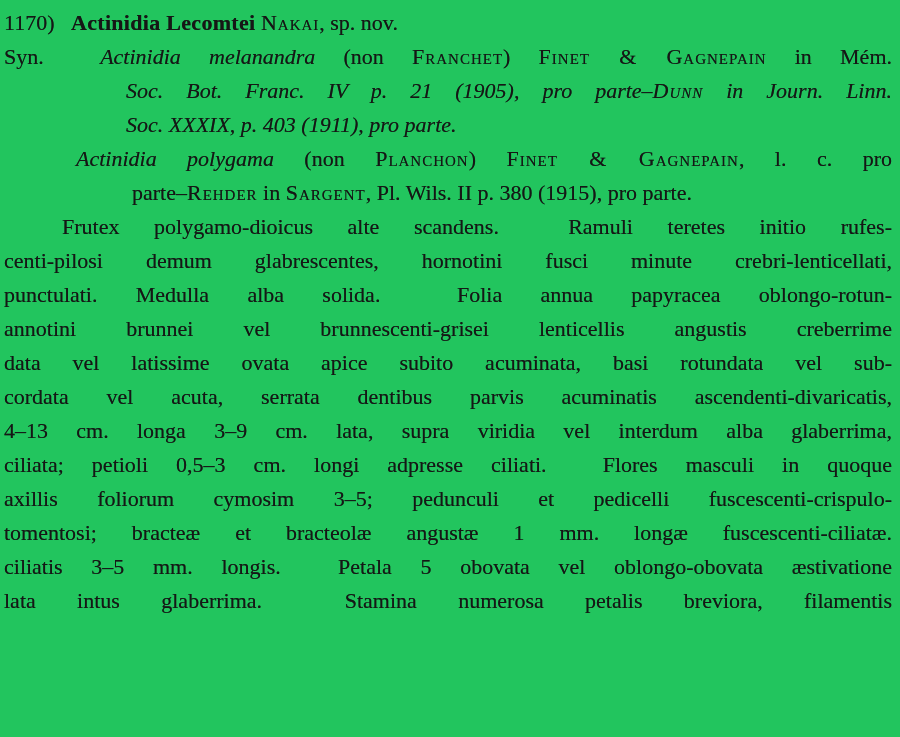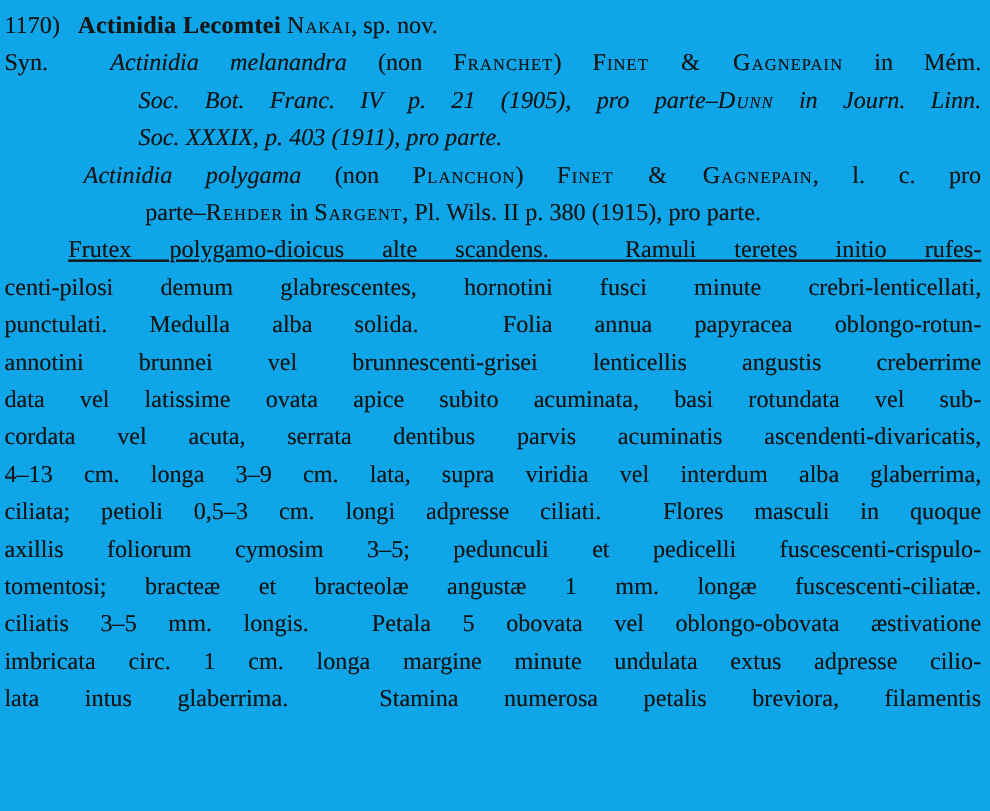--- a/index.html
+++ b/index.html
@@ -6,39 +6,39 @@
     margin: 0;
     padding: 0;
     background: #ffffff;
   }
   .page {
     position: relative;
     width: 900px;
     height: 737px;
     box-sizing: border-box;
     padding: 6px 8px 0 4px;
-    background: #0ea5e9;
+    background: #22c55e;
     color: #161616;
     font-family: "Liberation Serif", "DejaVu Serif", serif;
     font-size: 22px;
     line-height: 34px;
     overflow: hidden;
     text-shadow: 0 0 0.5px rgba(10,10,10,0.55);
   }
   .line {
     white-space: pre-wrap;
   }
   .justify {
     text-align: justify;
     text-align-last: justify;
   }
   .indent-syn-cont  { padding-left: 122px; font-style: italic; }
   .indent-syn2      { padding-left: 72px;  }
   .indent-syn2-cont { padding-left: 128px; }
-  .indent-para      { padding-left: 58px; text-decoration: underline;  }
+  .indent-para      { padding-left: 58px;  }
   .b  { font-weight: bold; letter-spacing: 0.3px; }
   .i  { font-style: italic; }
   .sc { font-variant: small-caps; letter-spacing: 0.045em; }
 </style>
 </head>
 <body>
 
 <div class="page">
   <div>
       <div class="line"><span>1170)</span><span>   </span><span class="b">Actinidia Lecomtei</span><span> </span><span class="sc">Nakai</span><span>, sp. nov.</span></div>
@@ -51,16 +51,15 @@
       <div class="line justify"><span>centi-pilosi demum glabrescentes, hornotini fusci minute crebri-lenticellati,</span></div>
       <div class="line justify"><span>punctulati. Medulla alba solida.  Folia annua papyracea oblongo-rotun-</span></div>
       <div class="line justify"><span>annotini brunnei vel brunnescenti-grisei lenticellis angustis creberrime</span></div>
       <div class="line justify"><span>data vel latissime ovata apice subito acuminata, basi rotundata vel sub-</span></div>
       <div class="line justify"><span>cordata vel acuta, serrata dentibus parvis acuminatis ascendenti-divaricatis,</span></div>
       <div class="line justify"><span>4–13 cm. longa 3–9 cm. lata, supra viridia vel interdum alba glaberrima,</span></div>
       <div class="line justify"><span>ciliata; petioli 0,5–3 cm. longi adpresse ciliati.  Flores masculi in quoque</span></div>
       <div class="line justify"><span>axillis foliorum cymosim 3–5; pedunculi et pedicelli fuscescenti-crispulo-</span></div>
       <div class="line justify"><span>tomentosi; bracteæ et bracteolæ angustæ 1 mm. longæ fuscescenti-ciliatæ.</span></div>
       <div class="line justify"><span>ciliatis 3–5 mm. longis.  Petala 5 obovata vel oblongo-obovata æstivatione</span></div>
-      <div class="line justify"><span>imbricata circ. 1 cm. longa margine minute undulata extus adpresse cilio-</span></div>
       <div class="line justify"><span>lata intus glaberrima.  Stamina numerosa petalis breviora, filamentis</span></div>
     </div>
 </div>
 
 </body></html>

